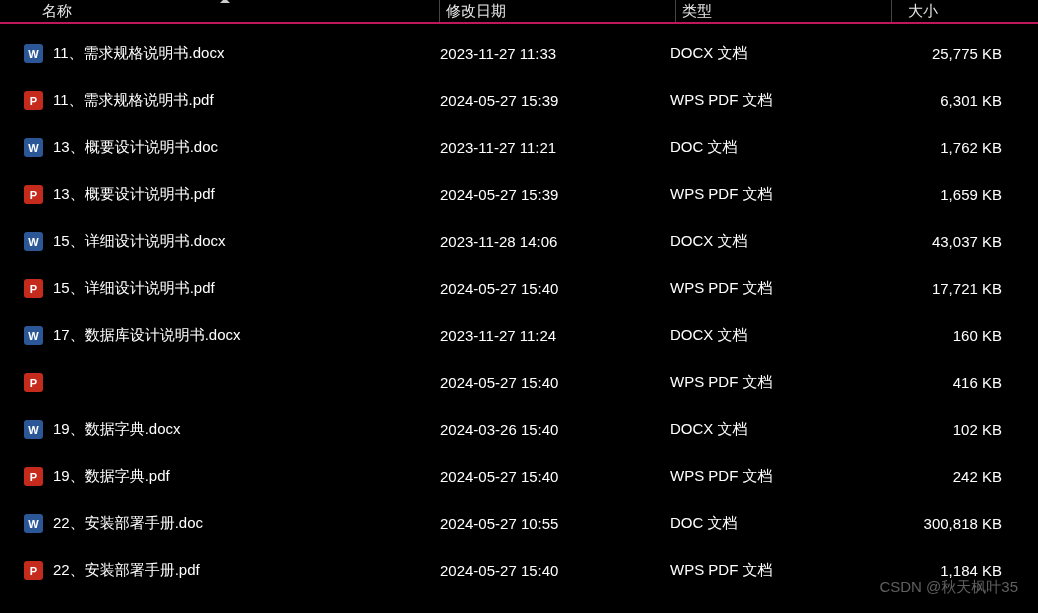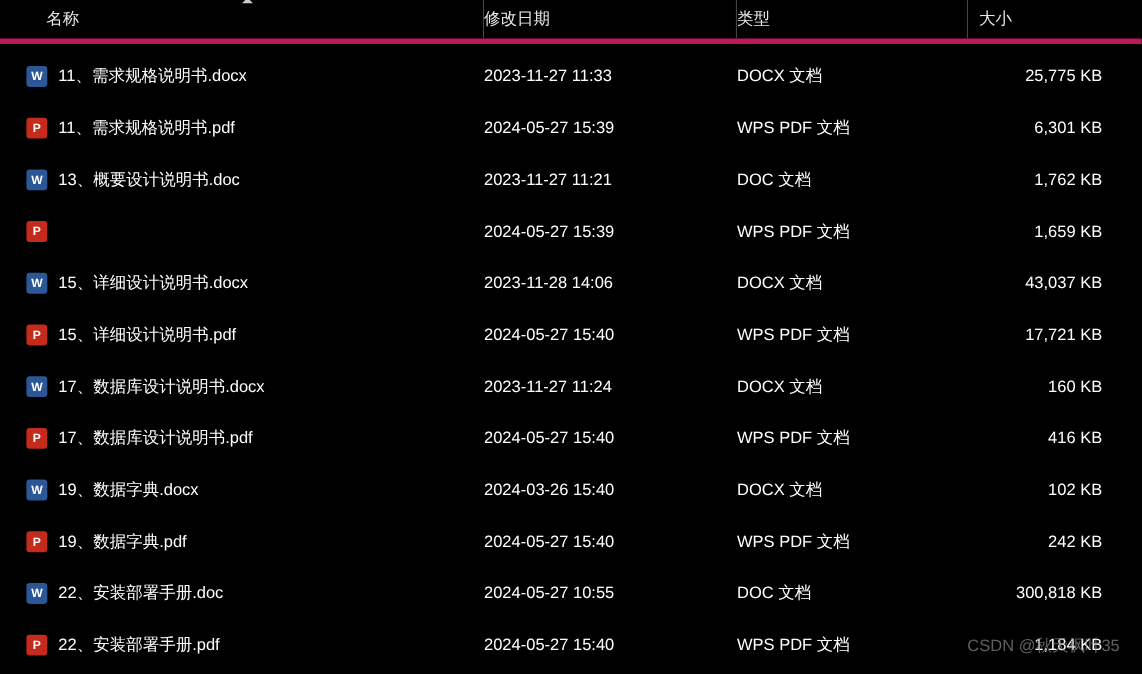--- a/index.html
+++ b/index.html
@@ -13,23 +13,24 @@
       font-family: "Microsoft YaHei", "PingFang SC", sans-serif;
       font-size: 15px;
       width: 1038px;
       height: 613px;
       overflow: hidden;
       position: relative;
     }
     .header-row {
       display: flex;
       align-items: center;
-      height: 40px;
-      border-bottom: 5px solid #be185d;
+      height: 24px;
+      border-bottom: 2px solid #be185d;
       padding-left: 10px;
+      justify-content: space-between;
     }
     .col-name {
       width: 430px;
       display: flex;
       align-items: center;
       gap: 10px;
       padding-left: 14px;
     }
     .header-row .col-name {
       padding-left: 32px;
@@ -160,20 +161,21 @@
         <span class="file-icon icon-doc">W</span>
         <span class="file-name">13、概要设计说明书.doc</span>
       </div>
       <div class="col-date">2023-11-27 11:21</div>
       <div class="col-type">DOC 文档</div>
       <div class="col-size">1,762 KB</div>
     </div>
     <div class="file-row">
       <div class="col-name">
         <span class="file-icon icon-pdf">P</span>
+        <span class="file-name">13、概要设计说明书.pdf</span>
       </div>
       <div class="col-date">2024-05-27 15:39</div>
       <div class="col-type">WPS PDF 文档</div>
       <div class="col-size">1,659 KB</div>
     </div>
     <div class="file-row">
       <div class="col-name">
         <span class="file-icon icon-docx">W</span>
         <span class="file-name">15、详细设计说明书.docx</span>
       </div>
@@ -195,21 +197,20 @@
         <span class="file-icon icon-docx">W</span>
         <span class="file-name">17、数据库设计说明书.docx</span>
       </div>
       <div class="col-date">2023-11-27 11:24</div>
       <div class="col-type">DOCX 文档</div>
       <div class="col-size">160 KB</div>
     </div>
     <div class="file-row">
       <div class="col-name">
         <span class="file-icon icon-pdf">P</span>
-        <span class="file-name">17、数据库设计说明书.pdf</span>
       </div>
       <div class="col-date">2024-05-27 15:40</div>
       <div class="col-type">WPS PDF 文档</div>
       <div class="col-size">416 KB</div>
     </div>
     <div class="file-row">
       <div class="col-name">
         <span class="file-icon icon-docx">W</span>
         <span class="file-name">19、数据字典.docx</span>
       </div>

